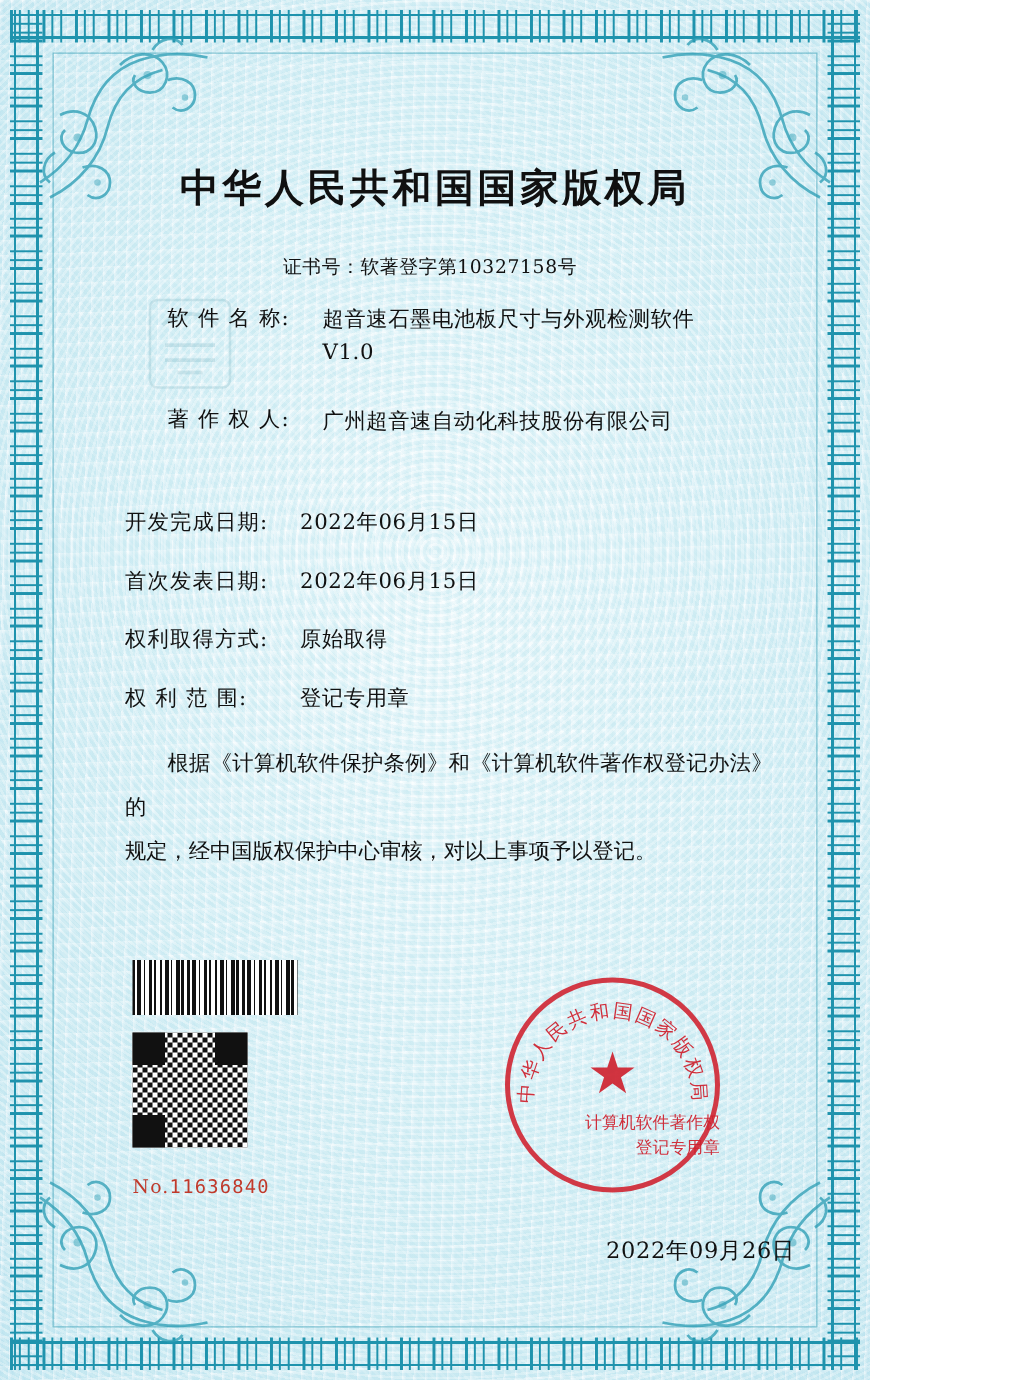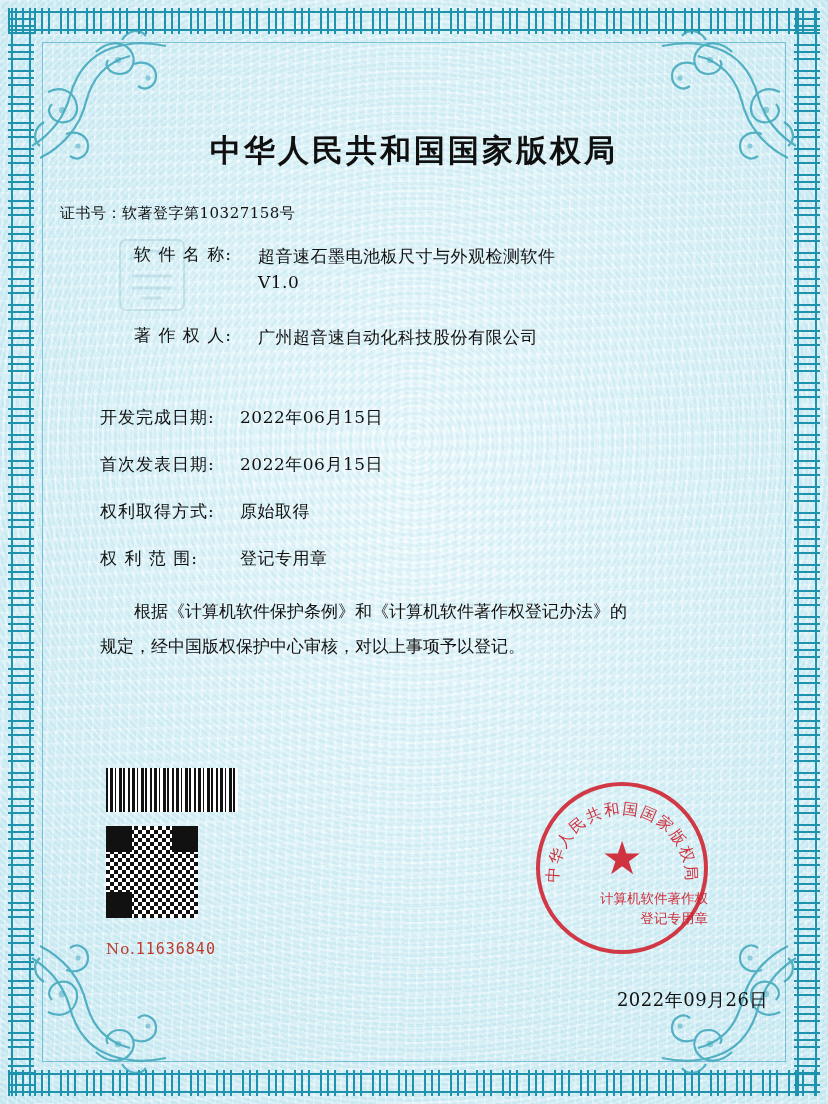--- a/index.html
+++ b/index.html
@@ -5,21 +5,21 @@
   html, body {
     margin: 0;
     padding: 0;
     background: #ffffff;
   }
   body {
     font-family: "DejaVu Sans", "Liberation Sans", sans-serif;
   }
   .certificate {
     position: relative;
-    width: 828px;
+    width: 696px;
     height: 1104px;
     overflow: hidden;
     background:
       repeating-linear-gradient(92deg, rgba(255,255,255,0.55) 0px, rgba(255,255,255,0.0) 3px, rgba(210,238,243,0.55) 6px, rgba(255,255,255,0.0) 9px),
       repeating-linear-gradient(178deg, rgba(255,255,255,0.5) 0px, rgba(255,255,255,0.0) 4px, rgba(205,235,242,0.5) 8px, rgba(255,255,255,0.0) 12px),
       radial-gradient(ellipse at 50% 45%, #f2fbfd 0%, #daf1f7 45%, #c9e9f2 75%, #bde3ef 100%);
   }
   
   .guilloche {
     position: absolute;
@@ -108,21 +108,21 @@
   .title-sub {
     text-align: center;
     font-family: "DejaVu Serif", "Liberation Serif", serif;
     font-weight: bold;
     font-size: 34px;
     letter-spacing: 3px;
     color: #101010;
     margin-top: 26px;
   }
   .cert-no {
-    text-align: left;
+    text-align: center;
     font-family: "DejaVu Serif", "Liberation Serif", serif;
     font-size: 15px;
     color: #111;
     margin-top: 32px;
     padding-right: 8px;
     letter-spacing: .5px;
   }
 
   .fields {
     margin-top: 20px;

